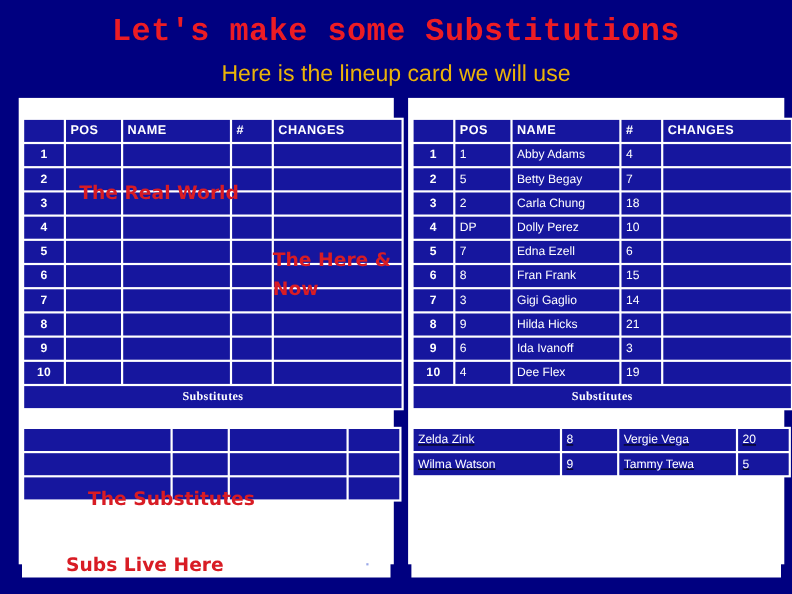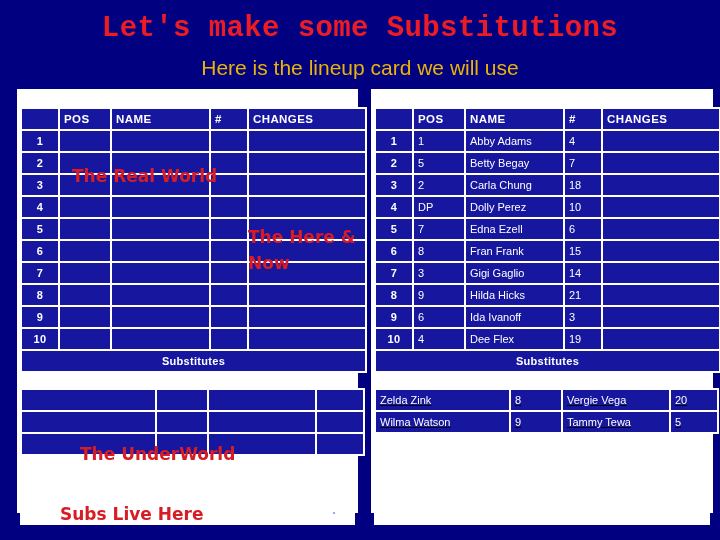--- a/index.html
+++ b/index.html
@@ -88,20 +88,21 @@
     font-weight: bold;
     font-size: 12px;
     text-align: center;
     letter-spacing: 0.3px;
   }
   td.subs-title {
     font-weight: bold;
     font-size: 11.5px;
     text-align: center;
     letter-spacing: 0.3px;
+    font-family: Liberation Serif, serif;
   }
   td.numcol { text-align: left; }
   td.subnum { text-align: left; }
 
   
   col.c-num     { width: 36px; }
   col.c-pos     { width: 50px; }
   col.c-name    { width: 97px; }
   col.c-hash    { width: 36px; }
   col.c-changes { width: 116px; }
@@ -278,21 +279,21 @@
           <td></td>
           <td class="subnum"></td>
           <td></td>
           <td class="subnum"></td>
         </tr>
       </tbody>
     </table>
 
     <div class="overlay ov-real-world">The Real World</div>
     <div class="overlay ov-here-now">The Here &amp; Now</div>
-    <div class="overlay ov-underworld">The UnderWorld</div>
+    <div class="overlay ov-underworld">The Substitutes</div>
     <div class="overlay ov-subs-live">Subs Live Here</div>
     <div class="tiny-dot"></div>
 
   </div>
 </div>
 
 <div class="card right">
   <div class="card-inner">
 
     <table class="lineup">

